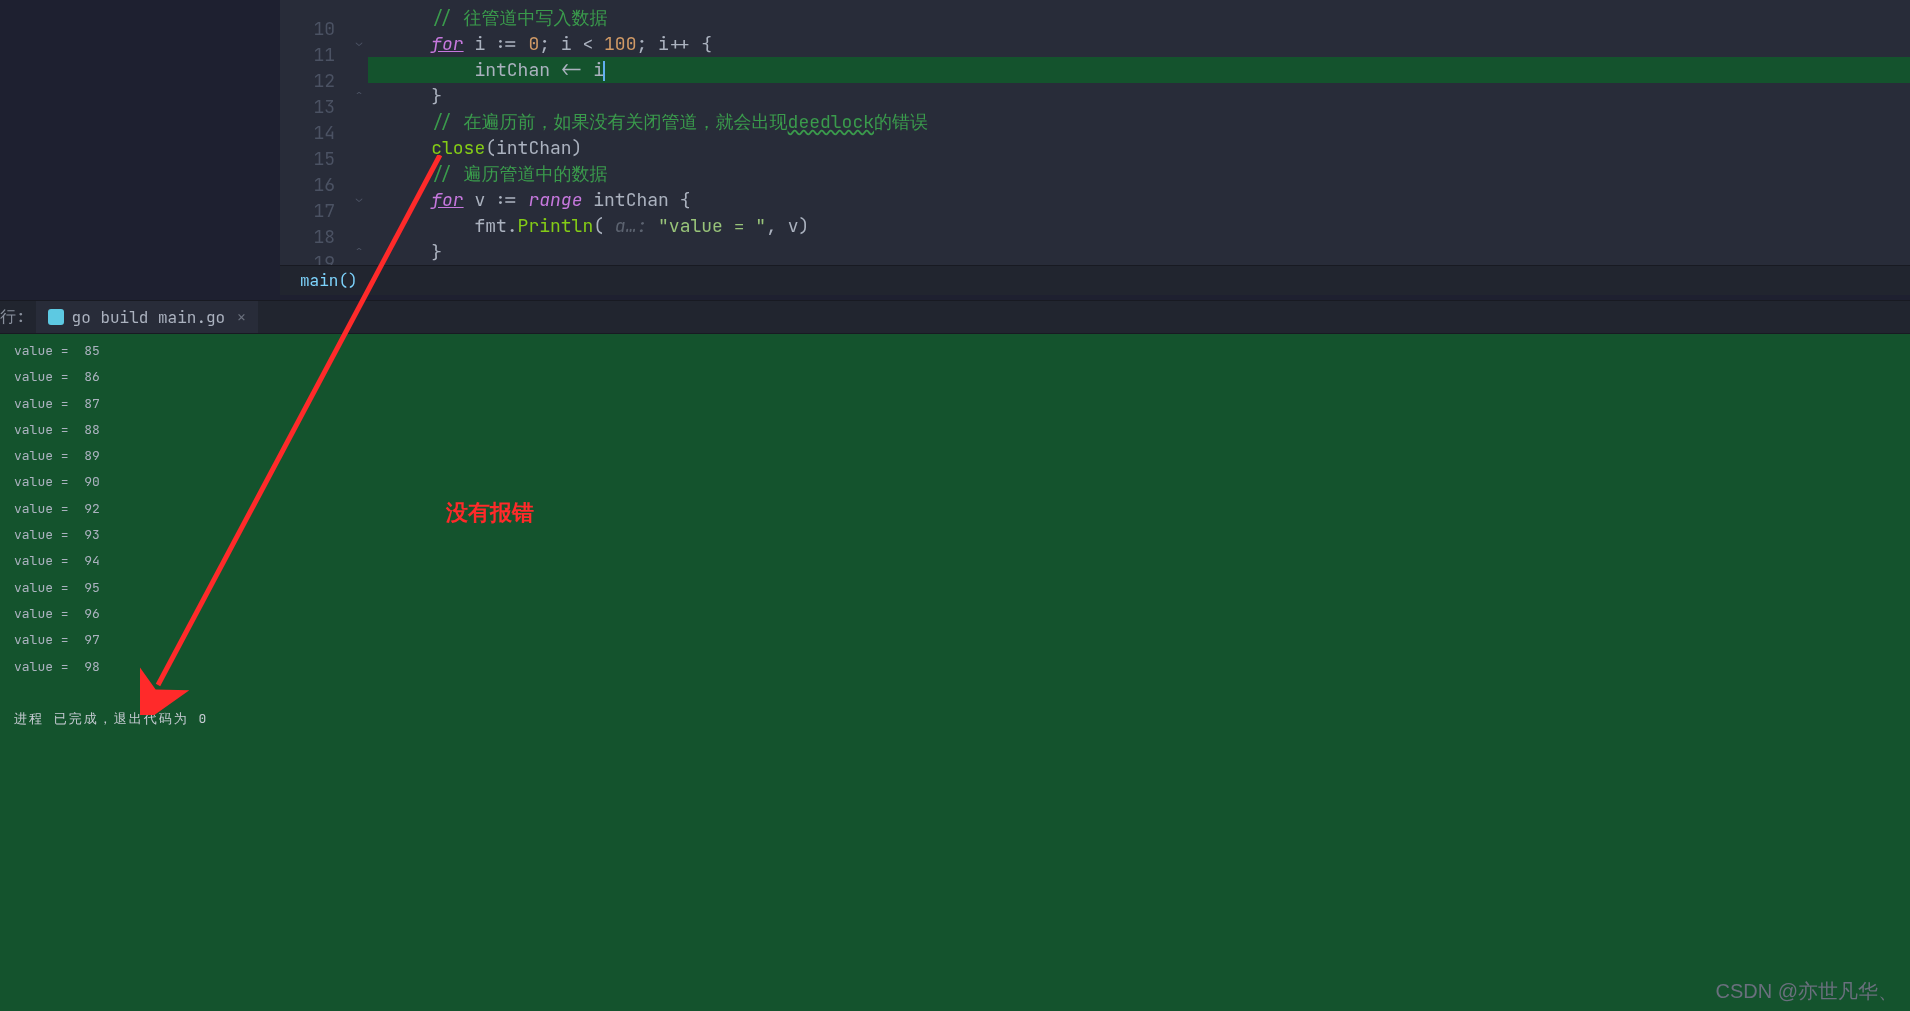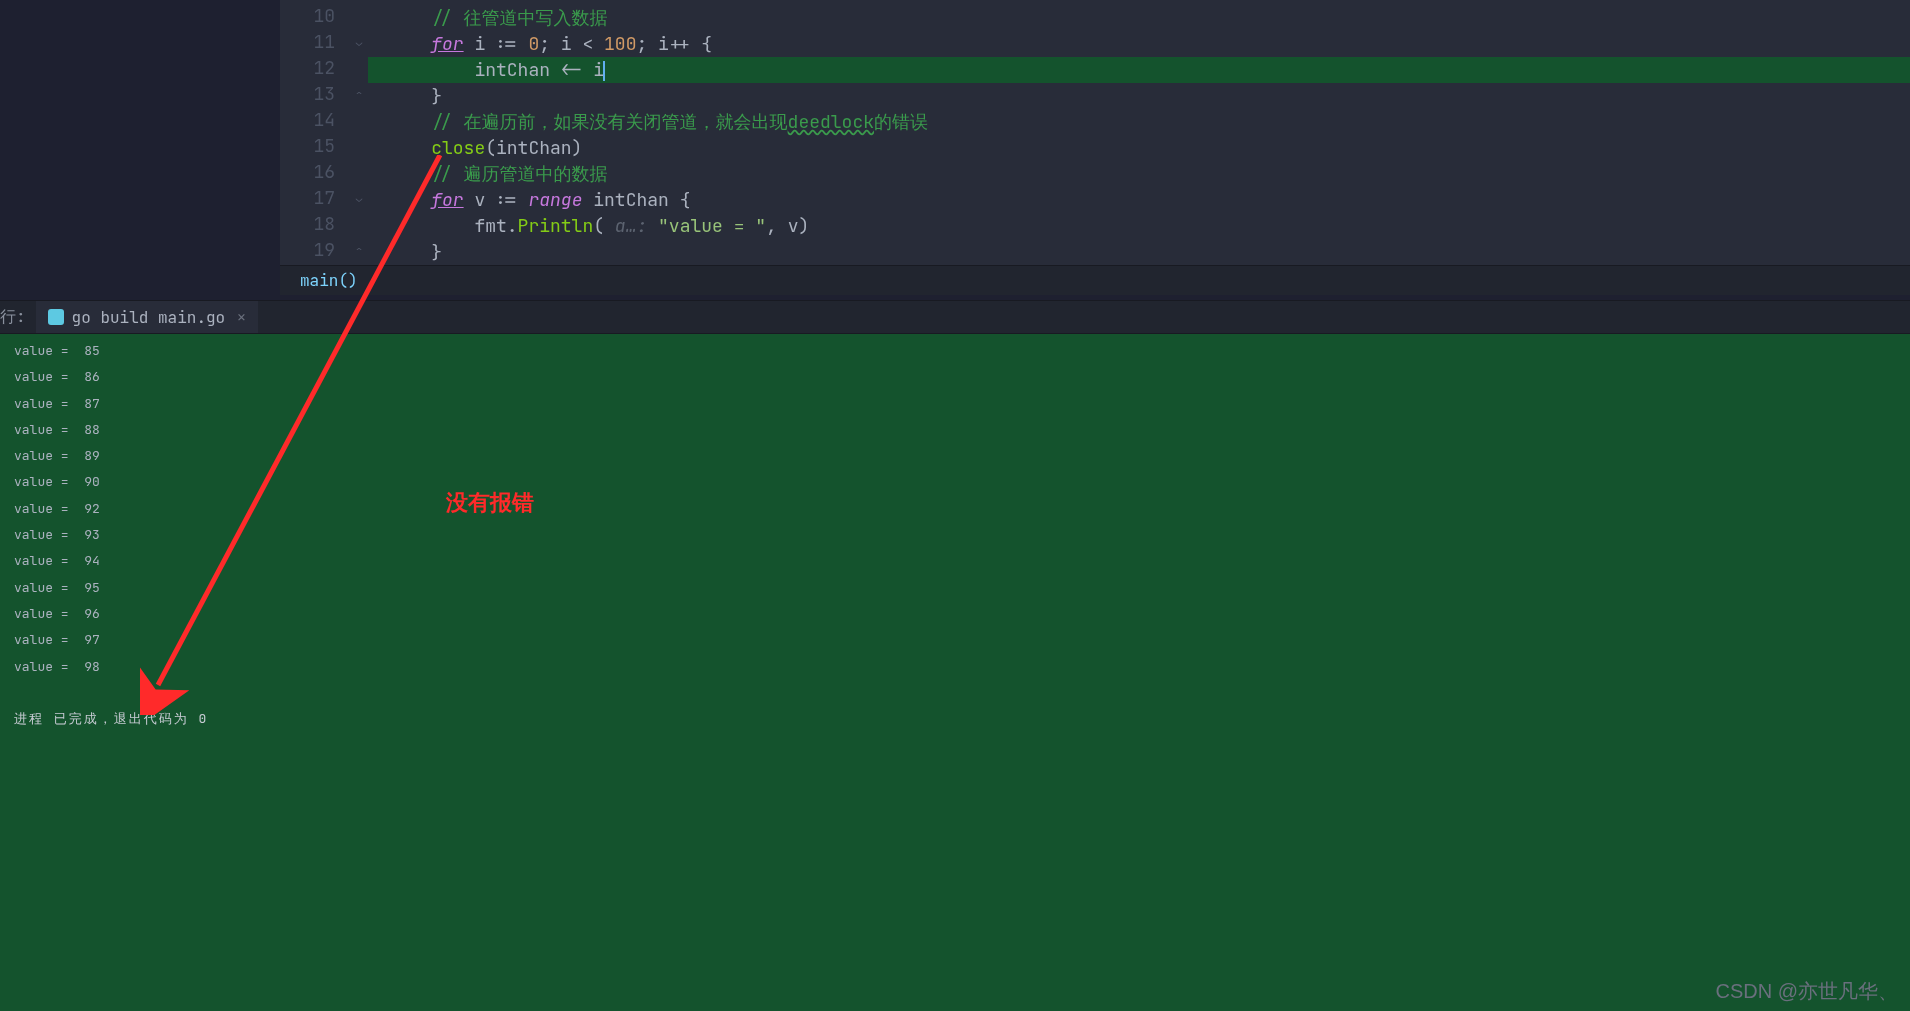--- a/index.html
+++ b/index.html
@@ -17,21 +17,21 @@
       position: absolute;
       left: 280px;
       top: 0;
       right: 0;
       height: 265px;
       background: #282c39;
       display: flex;
     }
     .gutter {
       width: 70px;
-      padding-top: 3px;
+      padding-top: 16px;
       text-align: right;
       color: #4b5263;
       user-select: none;
     }
     .gutter-line {
       height: 26px;
       line-height: 26px;
       padding-right: 15px;
     }
     .fold-col {
@@ -229,15 +229,15 @@
 
 <svg class="arrow-svg" width="320" height="560">
   <defs>
     <marker id="ahead" markerWidth="12" markerHeight="12" refX="2" refY="6" orient="auto">
       <path d="M0,0 L12,6 L0,12 L3,6 Z" fill="#ff2a2a"></path>
     </marker>
   </defs>
   <line x1="300" y1="0" x2="18" y2="530" stroke="#ff2a2a" stroke-width="5" marker-end="url(#ahead)"></line>
 </svg>
 
-<div class="annotation" style="left:446px; top:488px;">没有报错</div>
+<div class="annotation" style="left:446px; top:498px;">没有报错</div>
 
 <div class="watermark">CSDN @亦世凡华、</div>
 
 </body></html>

